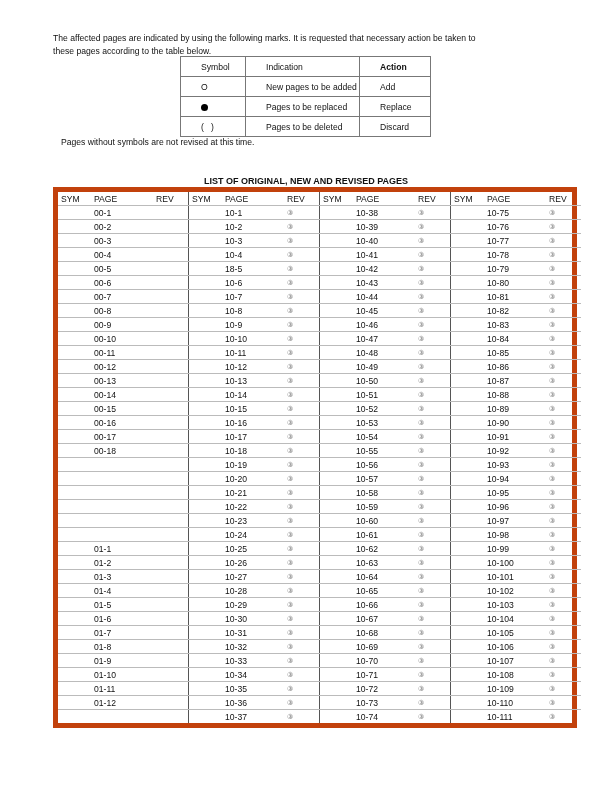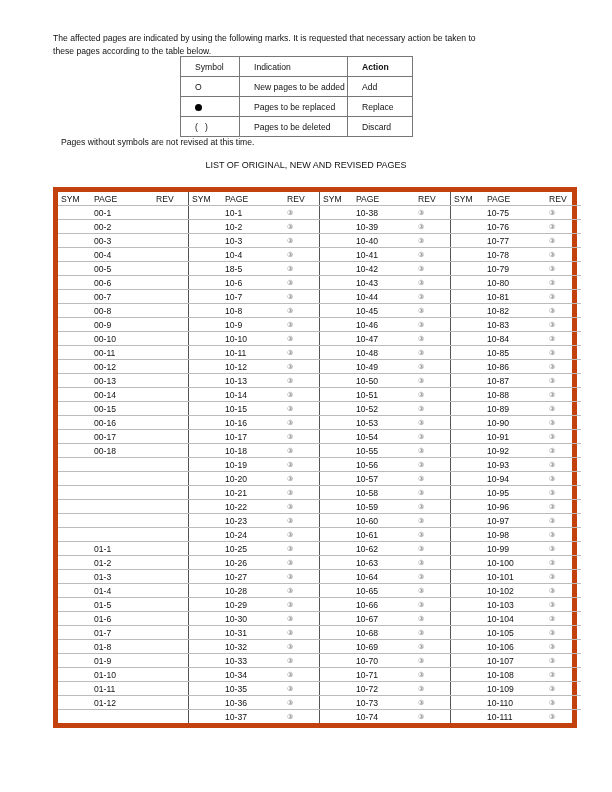--- a/index.html
+++ b/index.html
@@ -2,28 +2,28 @@
 <html><head>
 <meta charset="utf-8">
 <style>
   html, body { margin: 0; padding: 0; background: #ffffff; }
   body { width: 612px; height: 792px; position: relative; overflow: hidden;
          font-family: "Liberation Sans", sans-serif; color: #111; }
   .intro { position: absolute; left: 53px; top: 32px; width: 510px;
            font-size: 8.6px; line-height: 13px; }
   .legend { position: absolute; left: 180px; top: 56px; border-collapse: collapse;
             font-size: 8.6px; }
-  .legend td { border: 1px solid #777; height: 19px; padding: 0 0 0 14px; vertical-align: middle; }
+  .legend td { border: 1px solid #777; height: 19px; padding: 0 0 0 20px; vertical-align: middle; }
   .legend .c1 { width: 44px; }
   .legend .c2 { width: 93px; }
   .legend .c3 { width: 50px; font-weight: bold; }
   .dot { display: inline-block; width: 7px; height: 7px; border-radius: 50%; background: #000; vertical-align: middle; }
   .note { position: absolute; left: 61px; top: 137px; font-size: 8.6px; }
-  .title { position: absolute; left: 0; width: 612px; top: 160px; text-align: center;
-           font-size: 9px; font-weight: normal; }
+  .title { position: absolute; left: 0; width: 612px; top: 176px; text-align: center;
+           font-size: 9px; font-weight: bold; }
   .grid { position: absolute; left: 53px; top: 187px; width: 524px;
           border: 5px solid #c2410c; box-sizing: border-box; }
   .grid table { border-collapse: collapse; width: 100%; table-layout: fixed; font-size: 8.6px; }
   .grid td { height: 13px; padding: 0; border-bottom: 1px solid #bbb; white-space: nowrap; }
   .grid tr:last-child td { border-bottom: none; }
   .grid td.sym { width: 31px; padding-left: 3px; }
   .grid td.page { width: 62px; padding-left: 2px; }
   .grid td.rev { width: 32px; }
   .grid td.g1 { border-left: 1px solid #555; }
   .grid td.revc { color: #666; font-size: 7px; }

